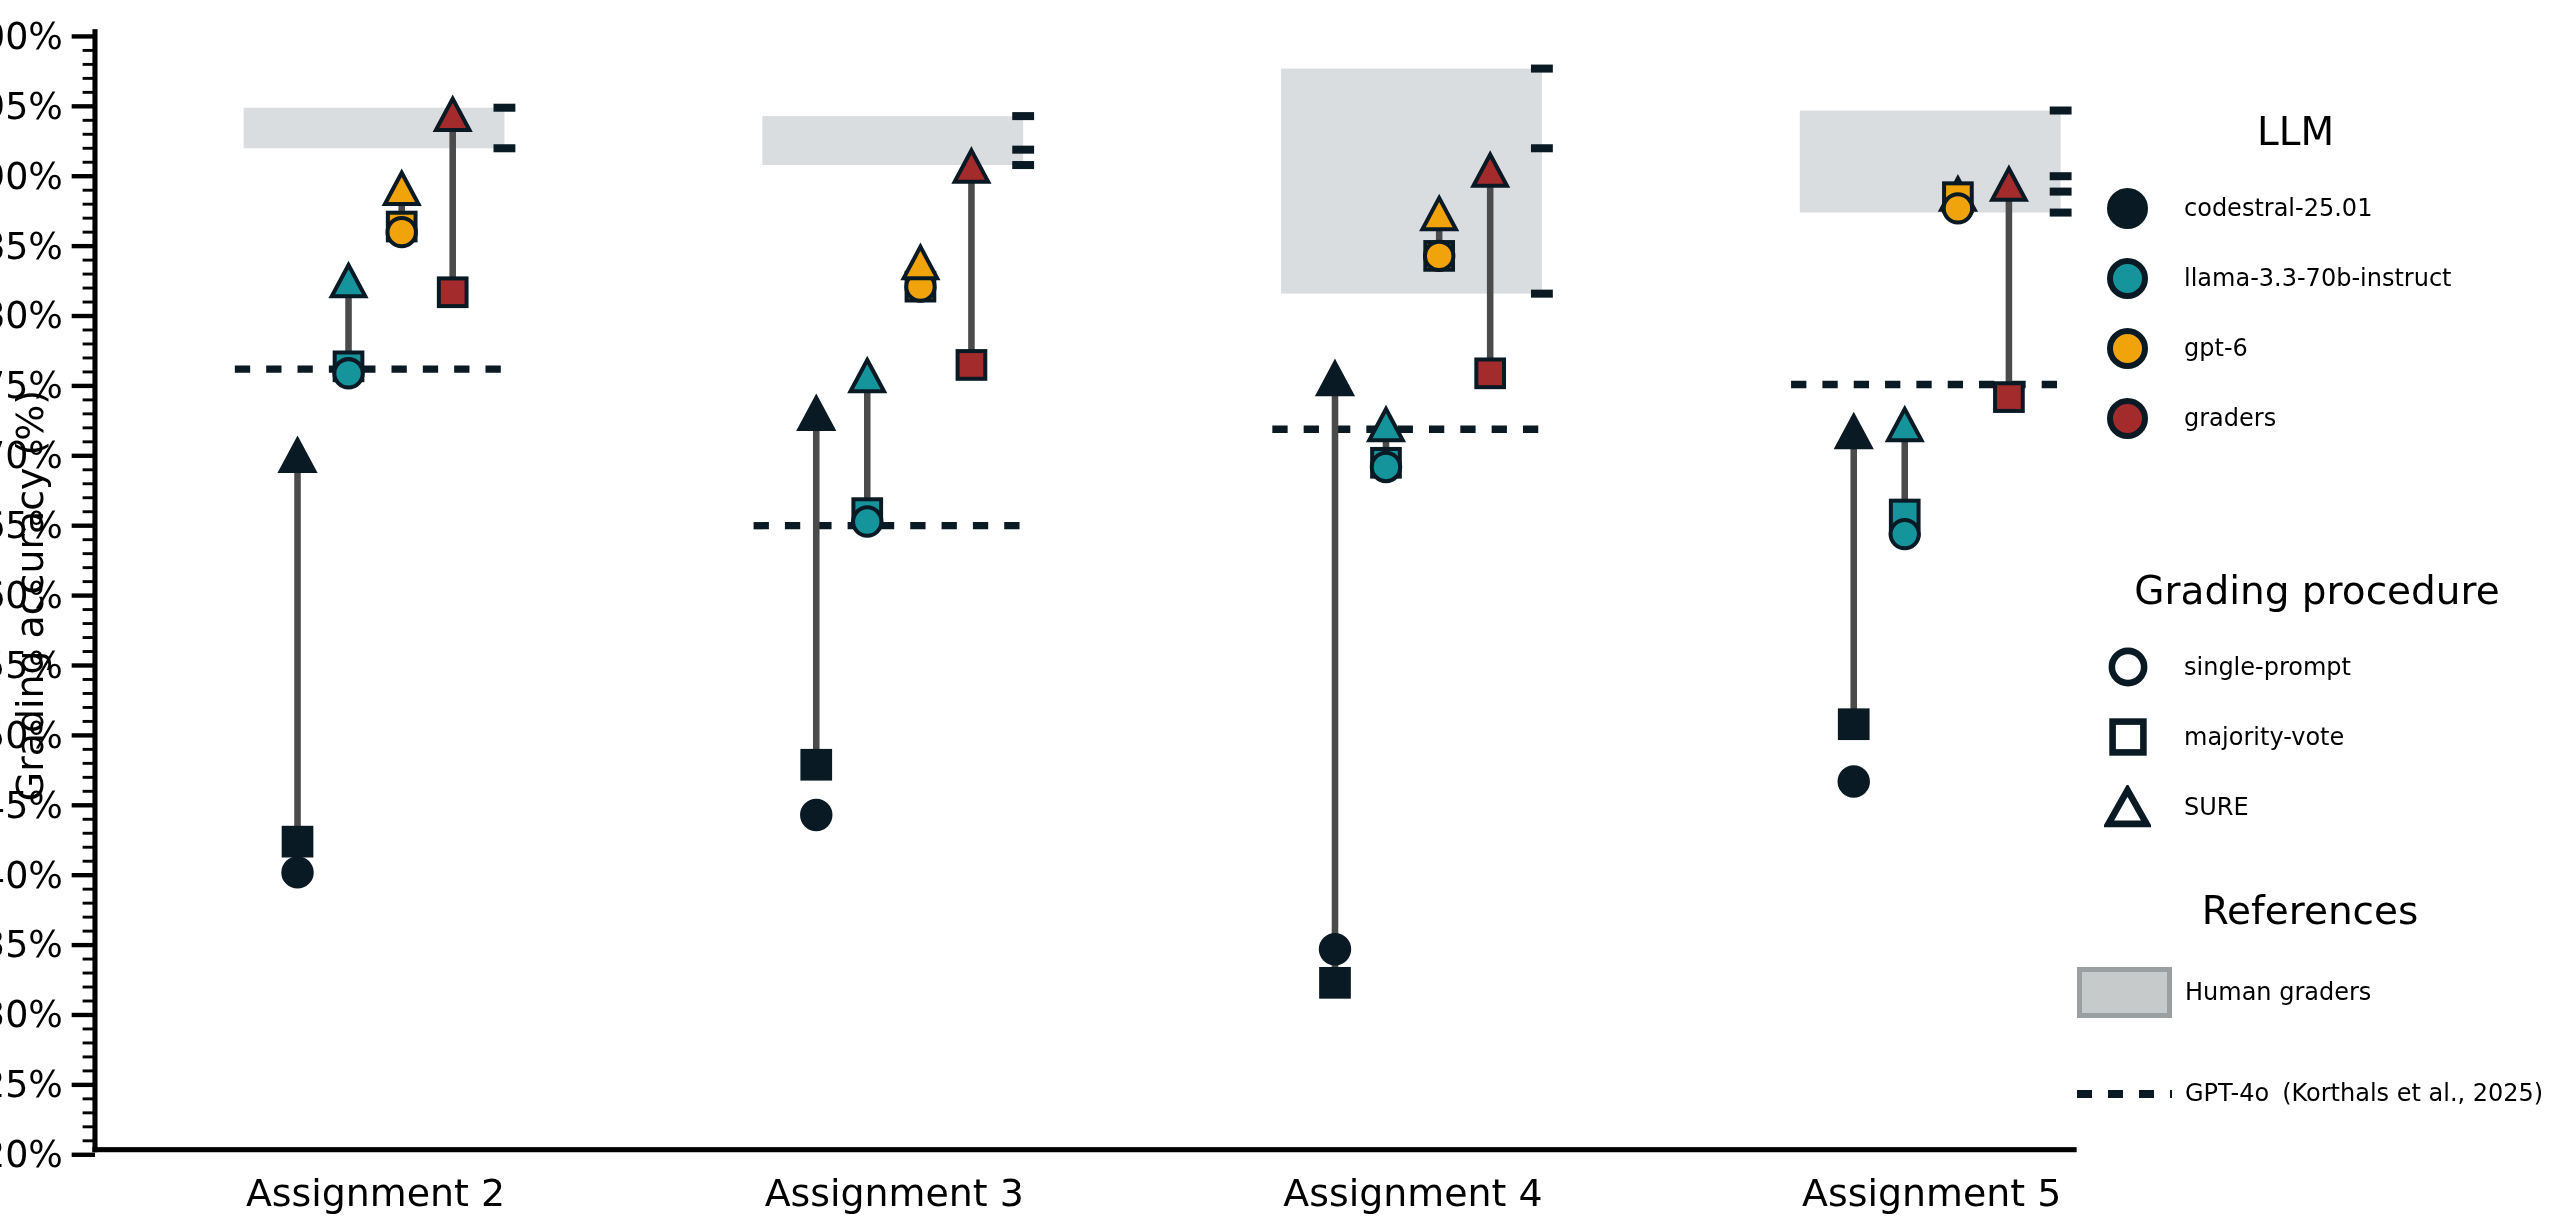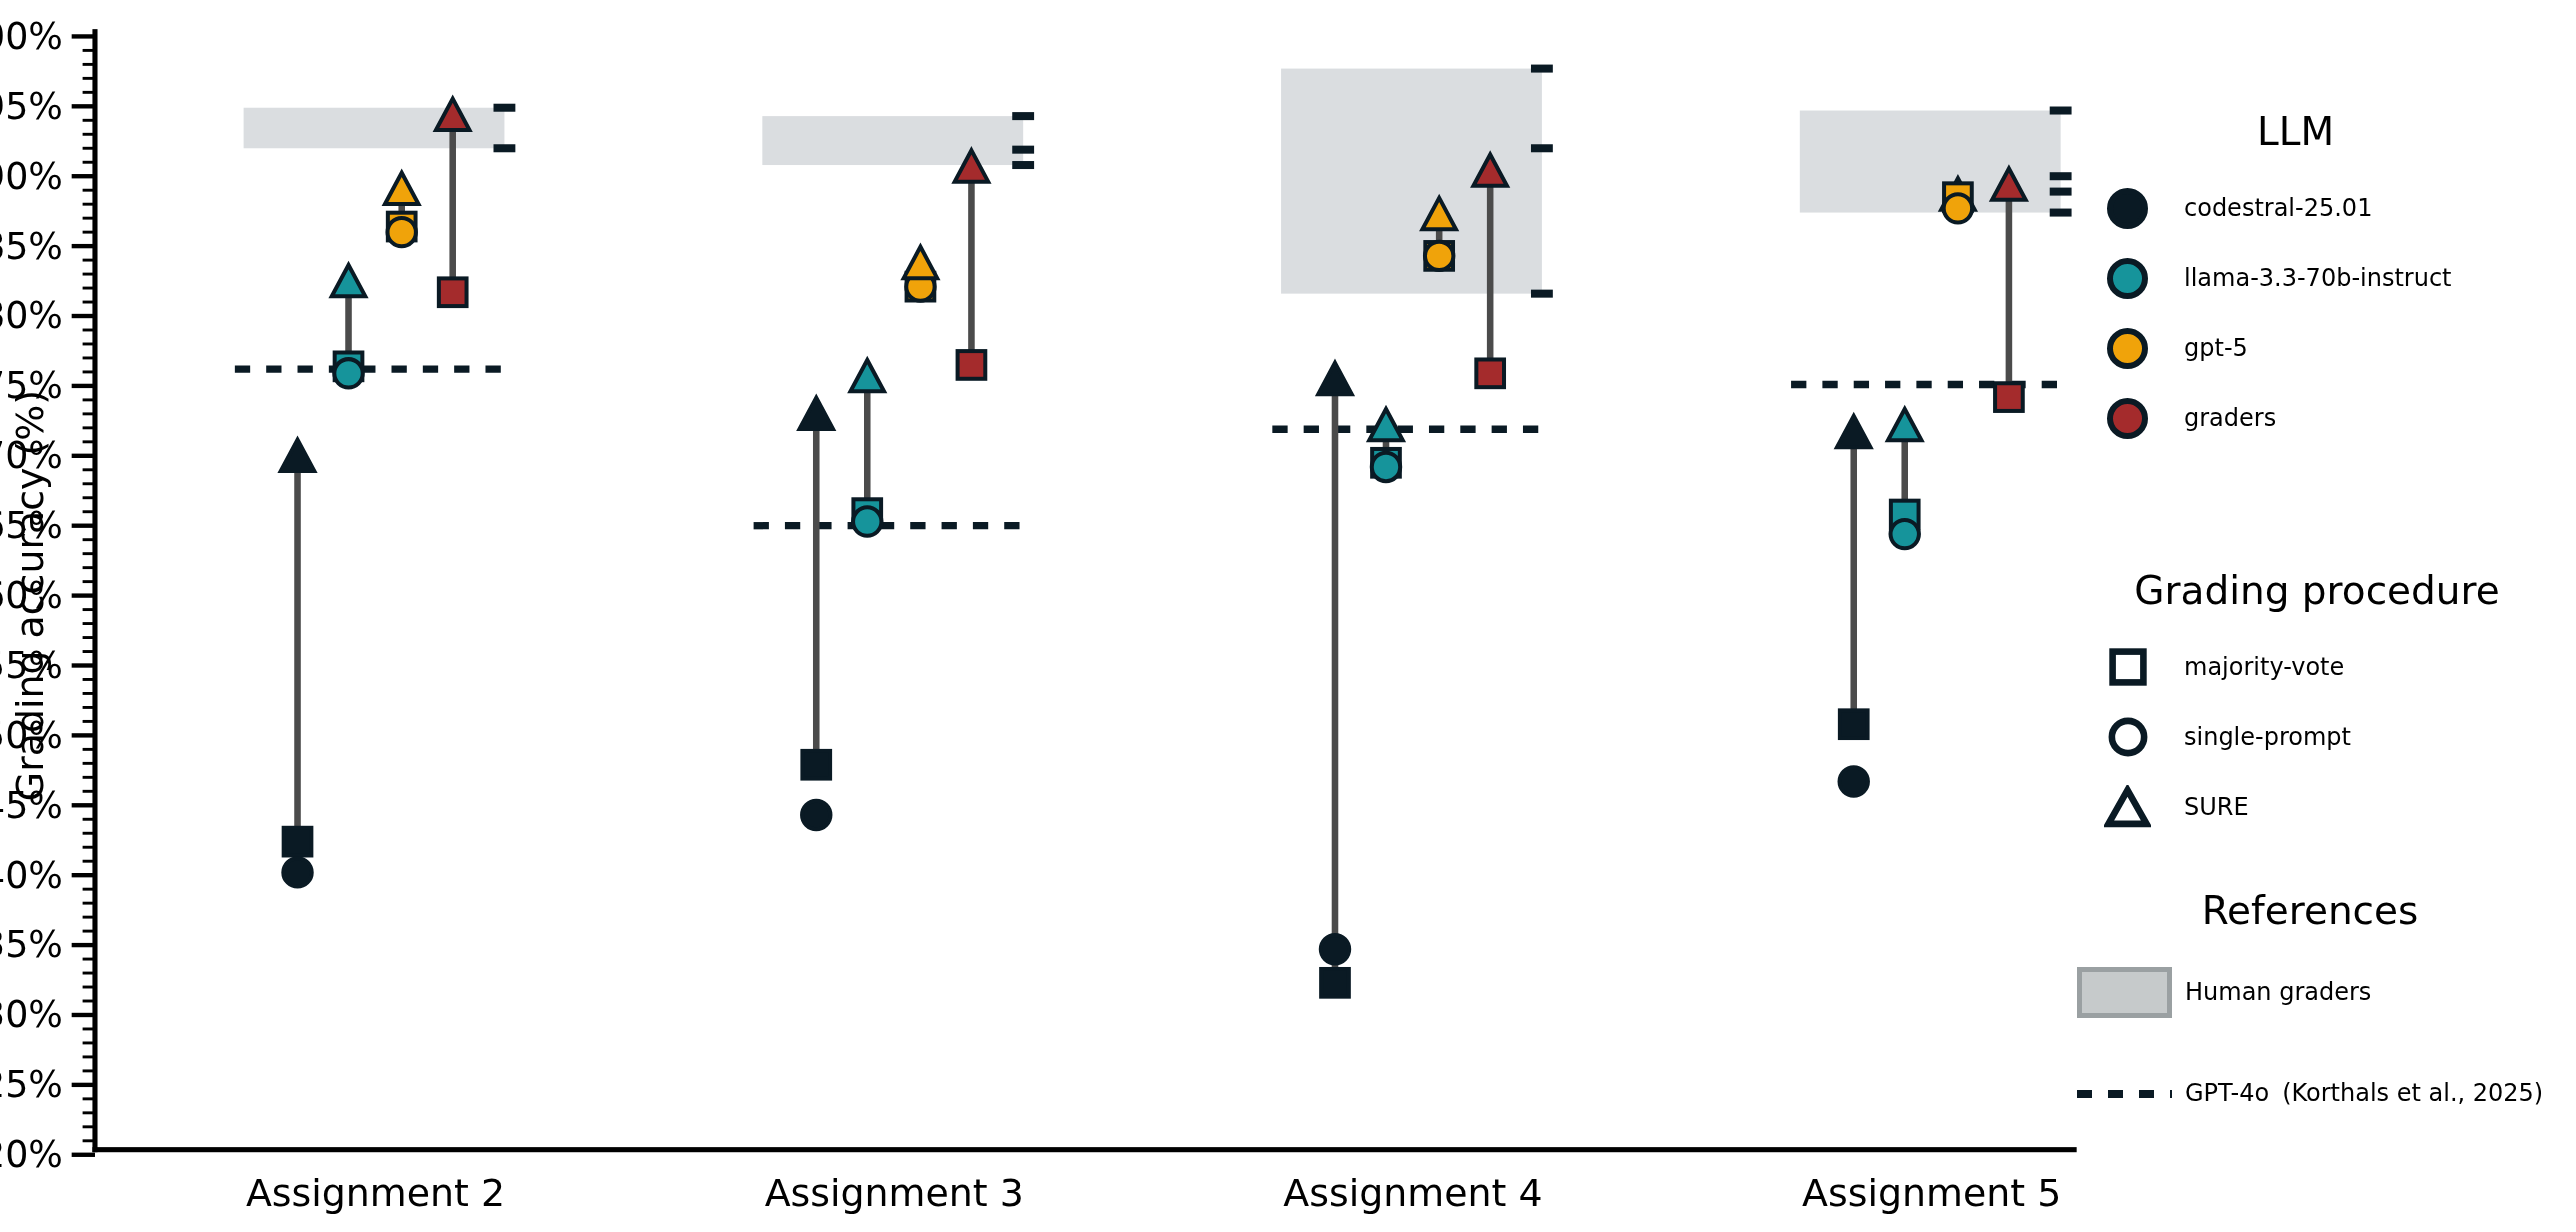--- a/index.html
+++ b/index.html
@@ -229,47 +229,47 @@
     <div class="legend-row">
       <span class="swatch-cell">
           <span class="llm-dot" style="background-color: rgb(22, 148, 155);"></span>
         </span>
       <span class="legend-label">llama-3.3-70b-instruct</span>
     </div>
     <div class="legend-row">
       <span class="swatch-cell">
           <span class="llm-dot" style="background-color: rgb(240, 163, 10);"></span>
         </span>
-      <span class="legend-label">gpt-5</span>
+      <span class="legend-label">gpt-6</span>
     </div>
     <div class="legend-row">
       <span class="swatch-cell">
           <span class="llm-dot" style="background-color: rgb(164, 43, 44);"></span>
         </span>
       <span class="legend-label">graders</span>
     </div>
   </div>
 
   <div class="legend-block" style="left:2084px;top:568px;justify-content:center;">
     <div class="legend-title" style="width:466px;">Grading procedure</div>
+    <div class="legend-row">
+      <span class="swatch-cell">
+        <svg class="proc-svg" width="44" height="44" viewBox="0 0 60 60" style="color: rgb(10, 26, 36);">
+          <circle cx="30" cy="30" r="22" fill="none" stroke="currentColor" stroke-width="9"></circle>
+        </svg>
+      </span>
+      <span class="legend-label">single-prompt</span>
+    </div>
     <div class="legend-row">
       <span class="swatch-cell">
         <svg class="proc-svg" width="44" height="44" viewBox="0 0 60 60" style="color: rgb(10, 26, 36);">
           <rect x="9" y="9" width="42" height="42" fill="none" stroke="currentColor" stroke-width="9"></rect>
         </svg>
       </span>
       <span class="legend-label">majority-vote</span>
-    </div>
-    <div class="legend-row">
-      <span class="swatch-cell">
-        <svg class="proc-svg" width="44" height="44" viewBox="0 0 60 60" style="color: rgb(10, 26, 36);">
-          <circle cx="30" cy="30" r="22" fill="none" stroke="currentColor" stroke-width="9"></circle>
-        </svg>
-      </span>
-      <span class="legend-label">single-prompt</span>
     </div>
     <div class="legend-row">
       <span class="swatch-cell">
         <svg class="proc-svg" width="47" height="44" viewBox="0 0 64 60" style="color: rgb(10, 26, 36);">
           <path d="M32 7 L58 53 L6 53 Z" fill="none" stroke="currentColor" stroke-width="9" stroke-linejoin="miter"></path>
         </svg>
       </span>
       <span class="legend-label">SURE</span>
     </div>
   </div>

